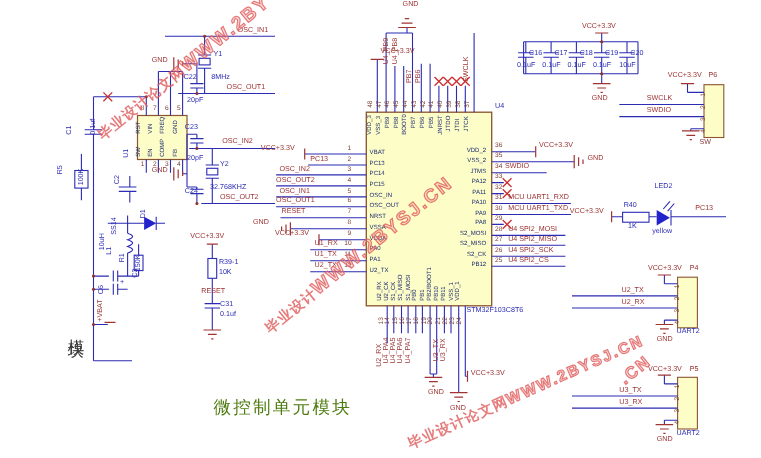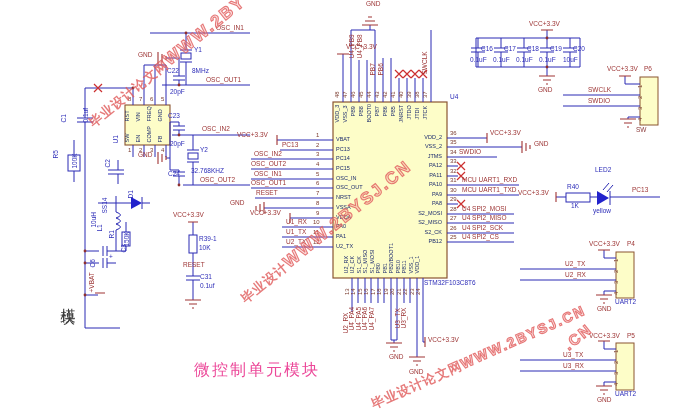--- a/index.html
+++ b/index.html
@@ -6,21 +6,21 @@
   #canvas{position:relative;width:692px;height:416px;background:#ffffff;overflow:hidden;
           font-family:"Liberation Sans","DejaVu Sans",sans-serif;}
   svg{position:absolute;left:0;top:0;}
   .t{position:absolute;font-size:6.5px;line-height:1;color:#9c3333;white-space:nowrap;}
   .b{color:#2d2db8;}
   .n{font-size:5.5px;color:#1c2b6e;}
   .p{font-size:6px;color:#7a3b2e;}
   .dk{color:#8B3A3A;}
   .ra{width:40px;text-align:right;}
   .vt{transform:rotate(-90deg);transform-origin:0 100%;}
-  .cap{position:absolute;font-size:16px;letter-spacing:2px;color:#ec4899;}
+  .cap{position:absolute;font-size:16px;letter-spacing:2px;color:#4d7c0f;}
   .capv{position:absolute;font-size:15px;color:#3a3a3a;}
   .wm{position:absolute;white-space:nowrap;pointer-events:none;z-index:40;}
   .wm .cn{font-weight:bold;font-size:13px;color:rgba(224,90,90,.8);letter-spacing:1px;}
   .wm .lat{font-weight:bold;font-size:17px;letter-spacing:2px;color:rgba(244,160,160,.35);
            -webkit-text-stroke:1.1px rgba(224,90,90,.8);}
   .wm .lat2{font-size:14px;}
 </style>
 </head>
 <body>
 

